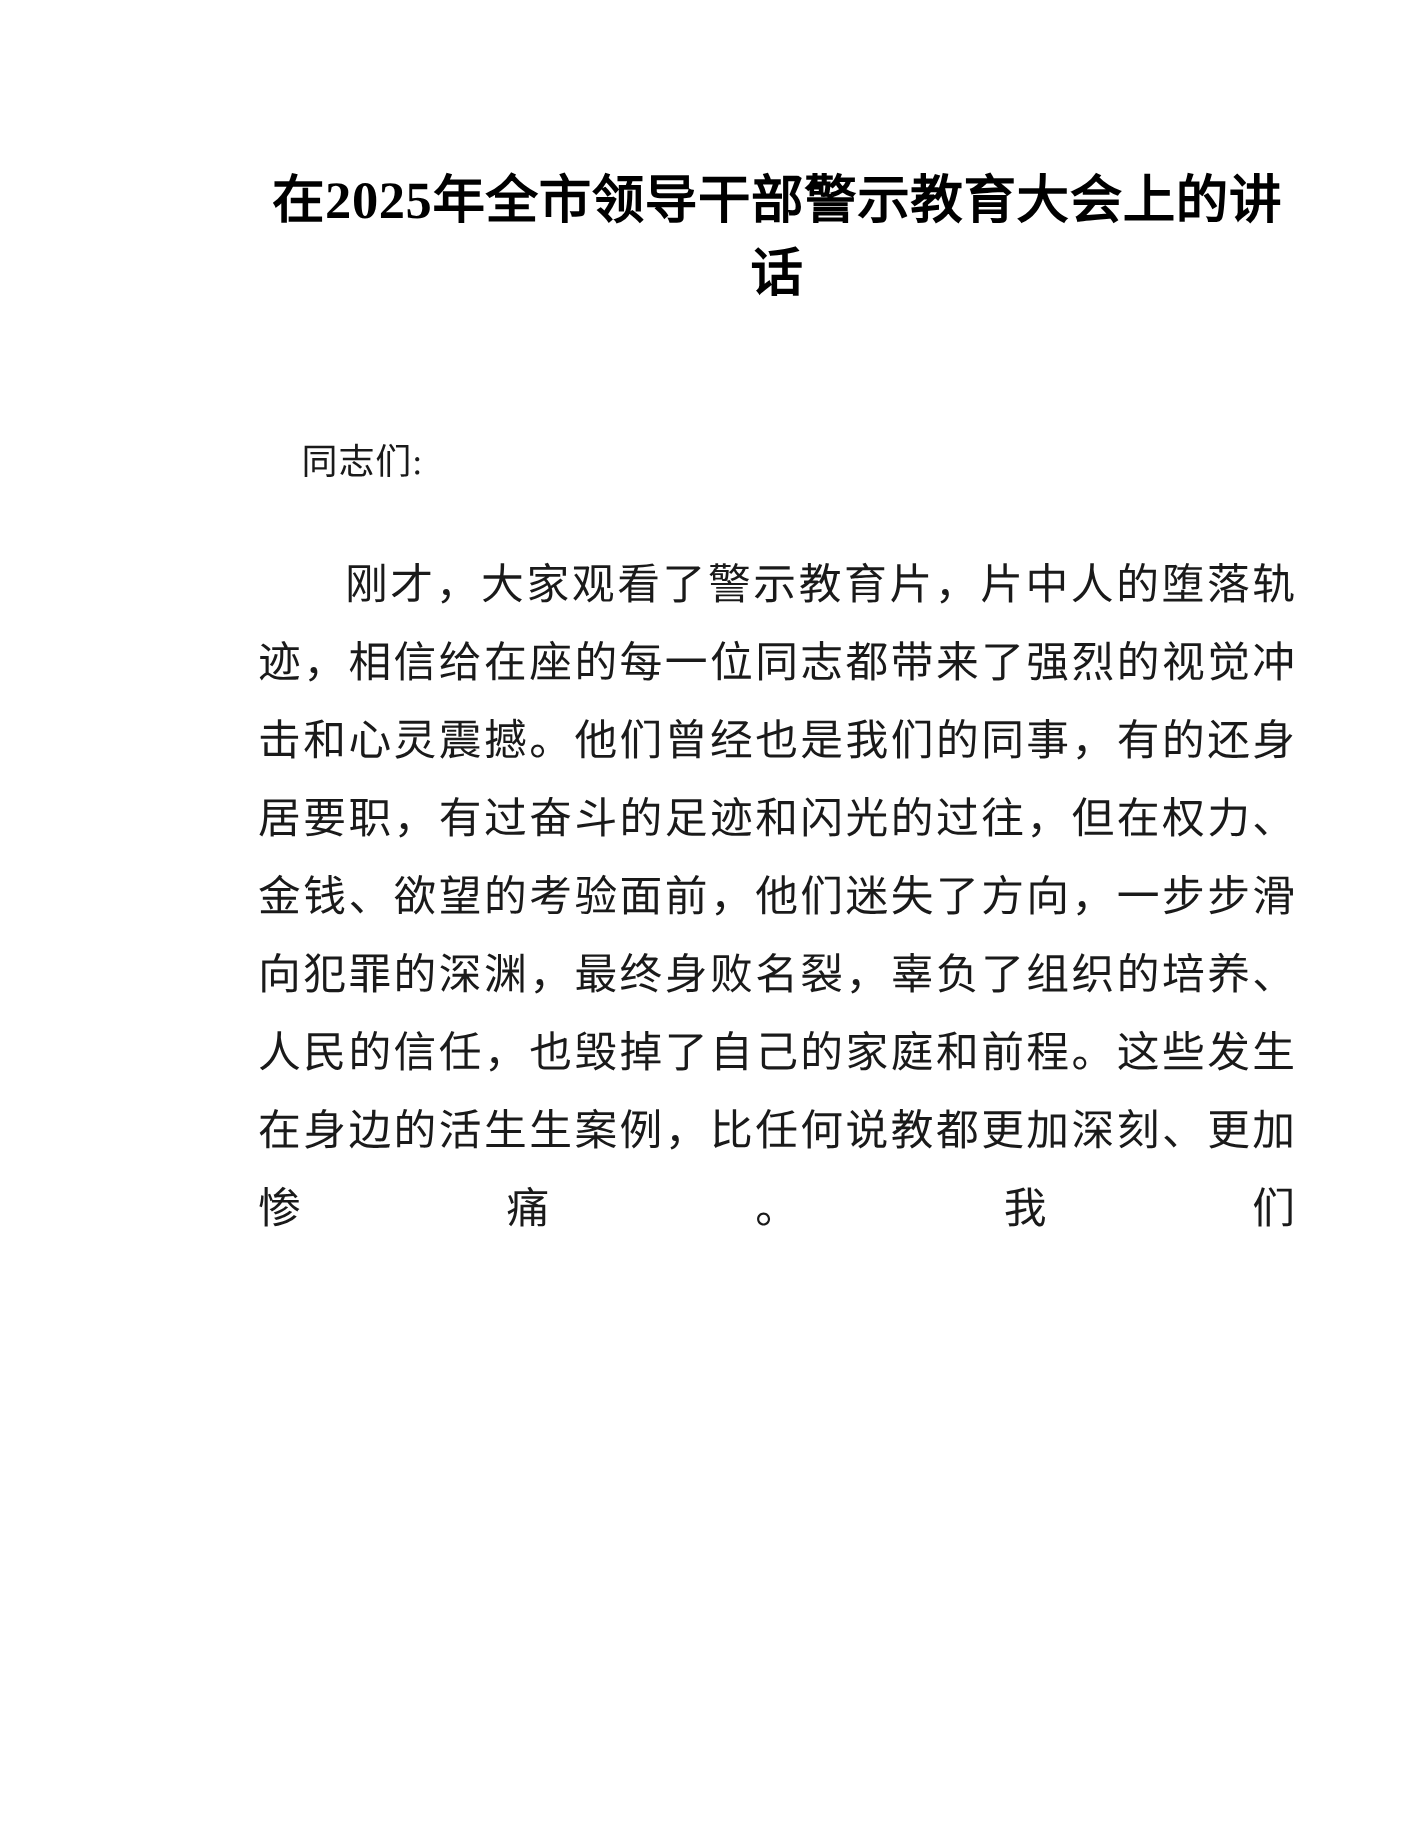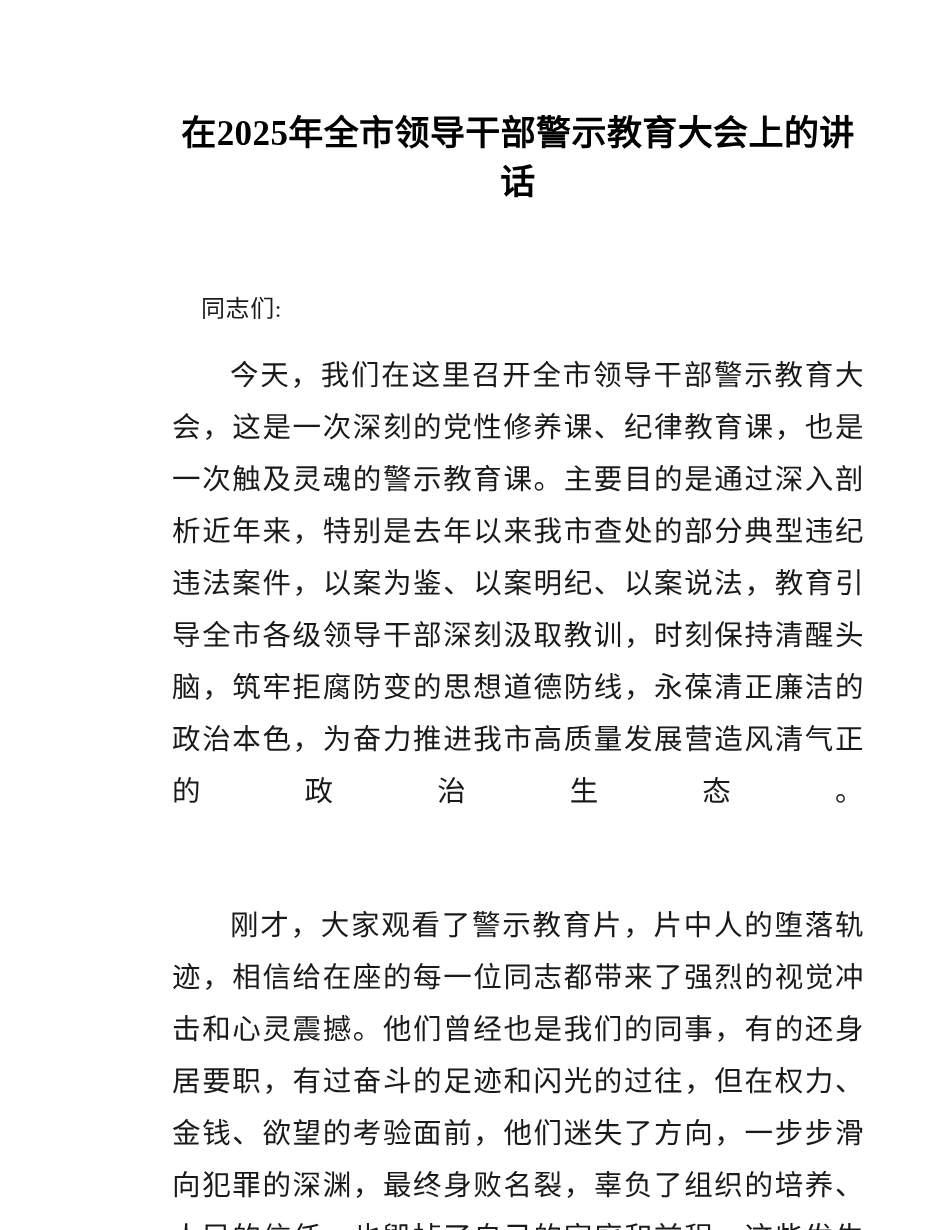--- a/index.html
+++ b/index.html
@@ -75,18 +75,17 @@
 </head>
 <body>
 
 <div class="page">
   <div class="doc-body">
 
     <h1 class="doc-title">在2025年全市领导干部警示教育大会上的讲话</h1>
 
     <p class="salutation">同志们:</p>
 
-    <p class="para para-gap-1">今天，我们在这里召开全市领导干部警示教育大会，这是一次深刻的党性修养课、纪律教育课，也是一次触及灵魂的警示教育课。主要目的是通过深入剖析近年来，特别是去年以来我市查处的部分典型违纪违法案件，以案为鉴、以案明纪、以案说法，教育引导全市各级领导干部深刻汲取教训，时刻保持清醒头脑，筑牢拒腐防变的思想道德防线，永葆清正廉洁的政治本色，为奋力推进我市高质量发展营造风清气正的政治生态。</p>
 
     <p class="para para-gap-2">刚才，大家观看了警示教育片，片中人的堕落轨迹，相信给在座的每一位同志都带来了强烈的视觉冲击和心灵震撼。他们曾经也是我们的同事，有的还身居要职，有过奋斗的足迹和闪光的过往，但在权力、金钱、欲望的考验面前，他们迷失了方向，一步步滑向犯罪的深渊，最终身败名裂，辜负了组织的培养、人民的信任，也毁掉了自己的家庭和前程。这些发生在身边的活生生案例，比任何说教都更加深刻、更加惨痛。我们</p>
 
   </div>
 </div>
 
 </body></html>

